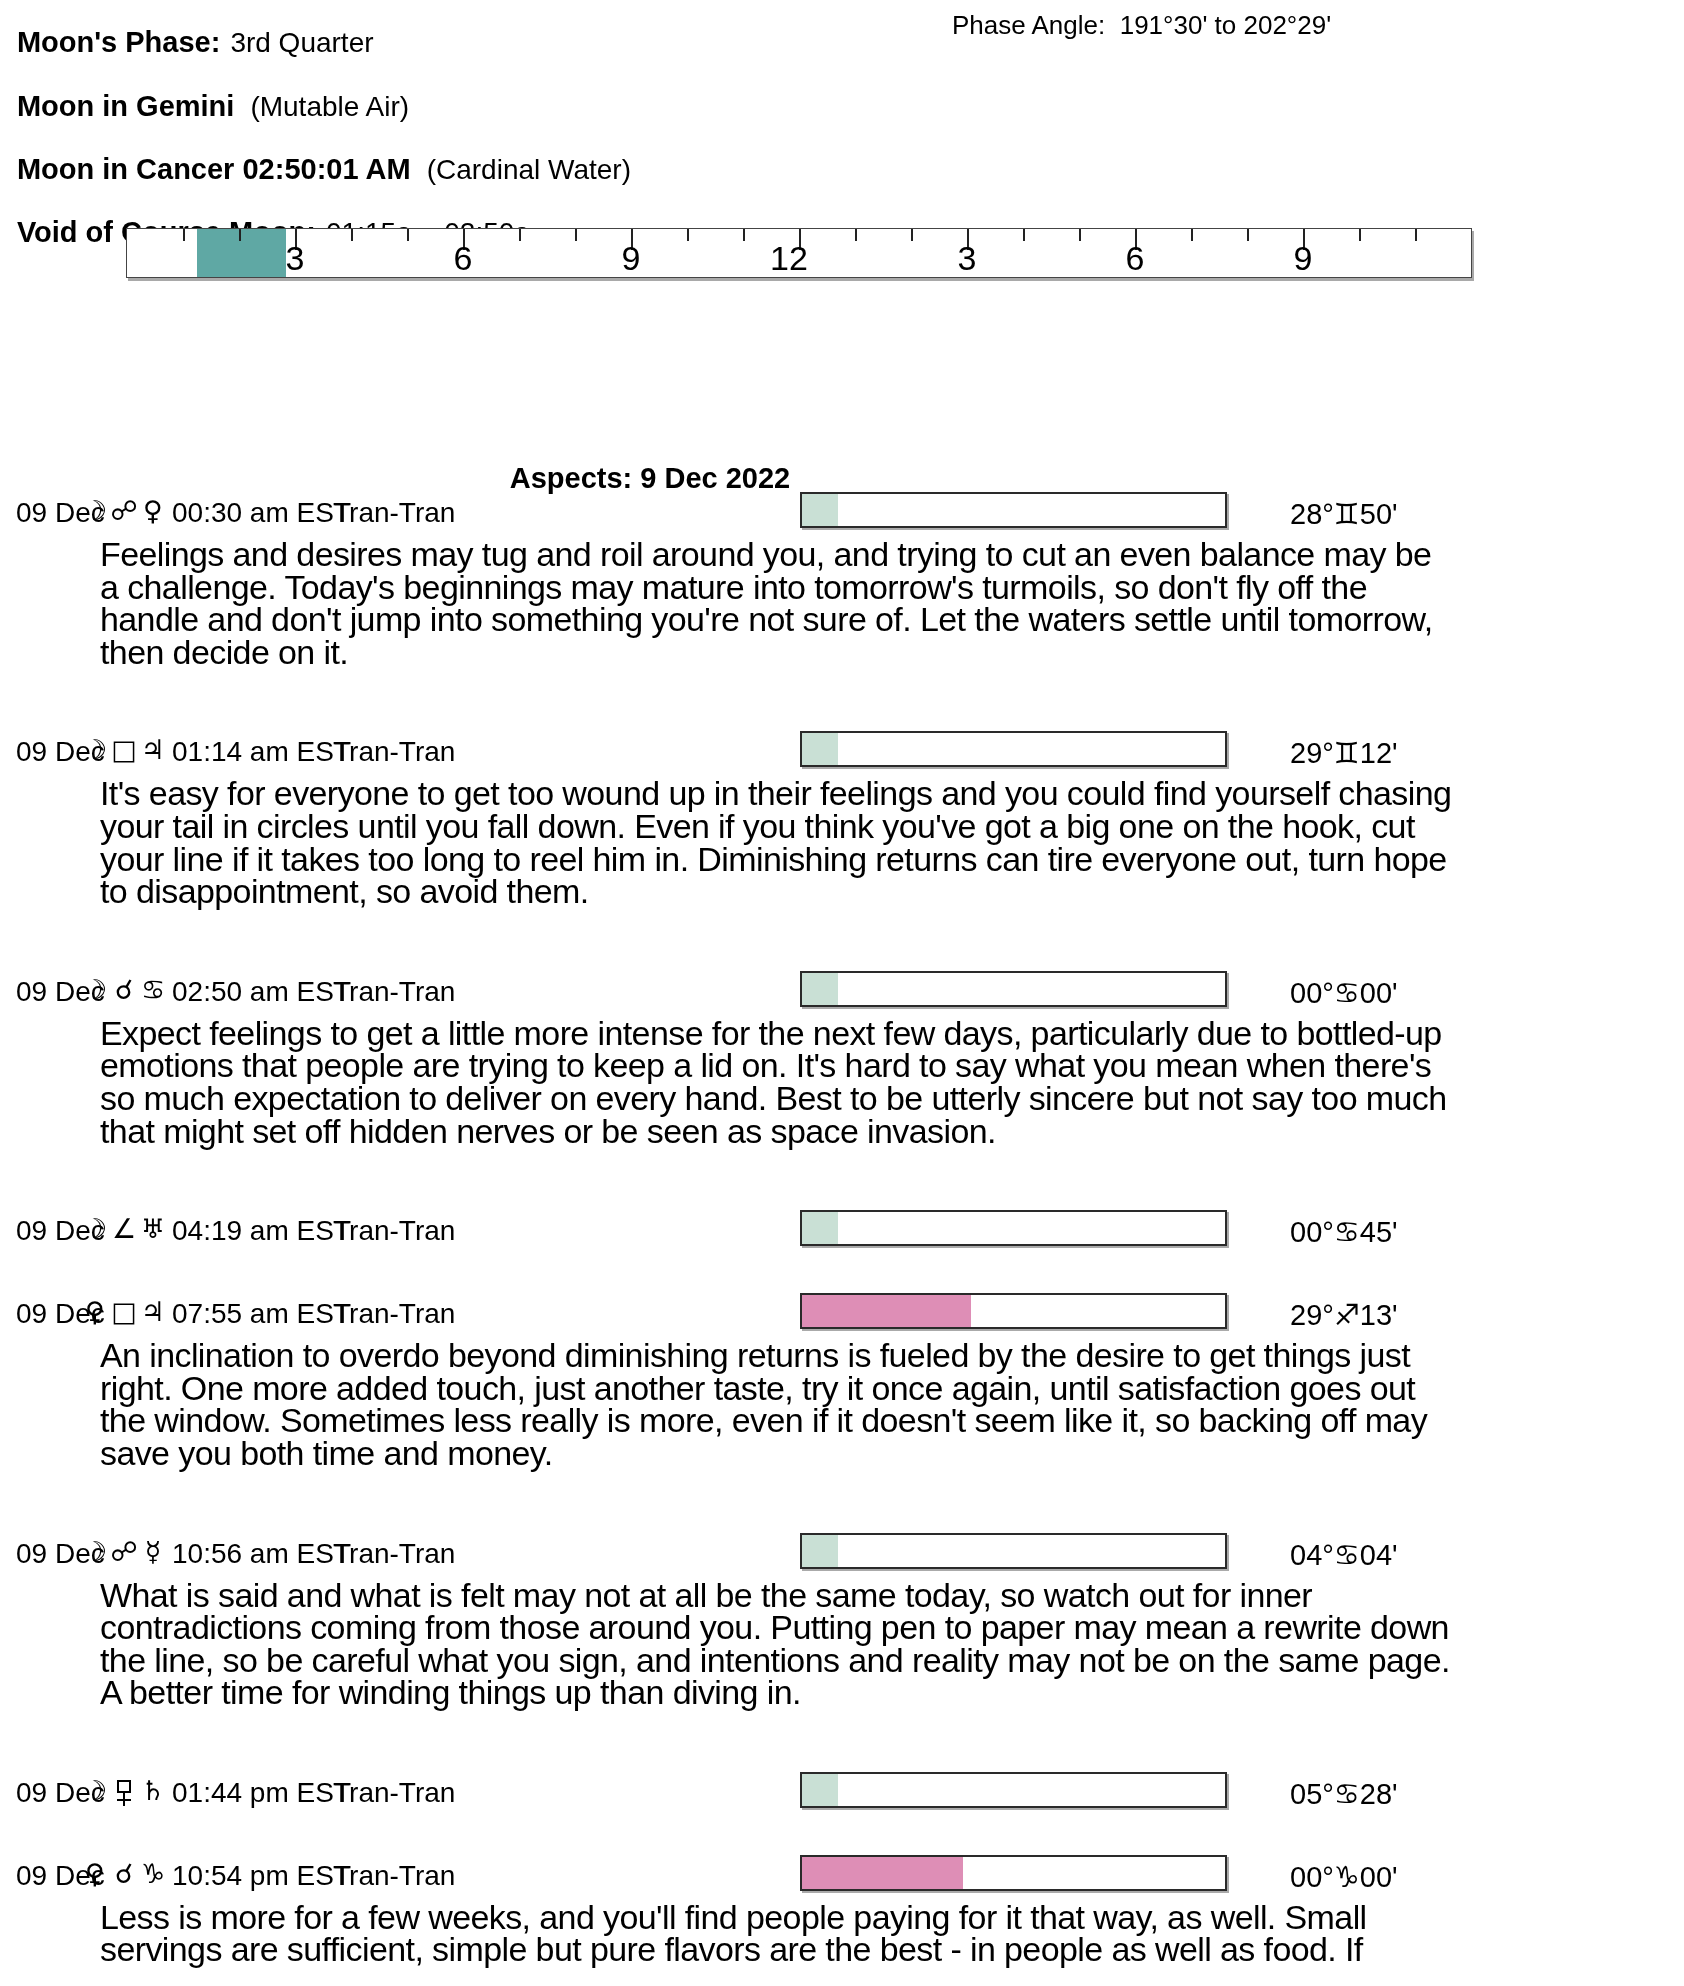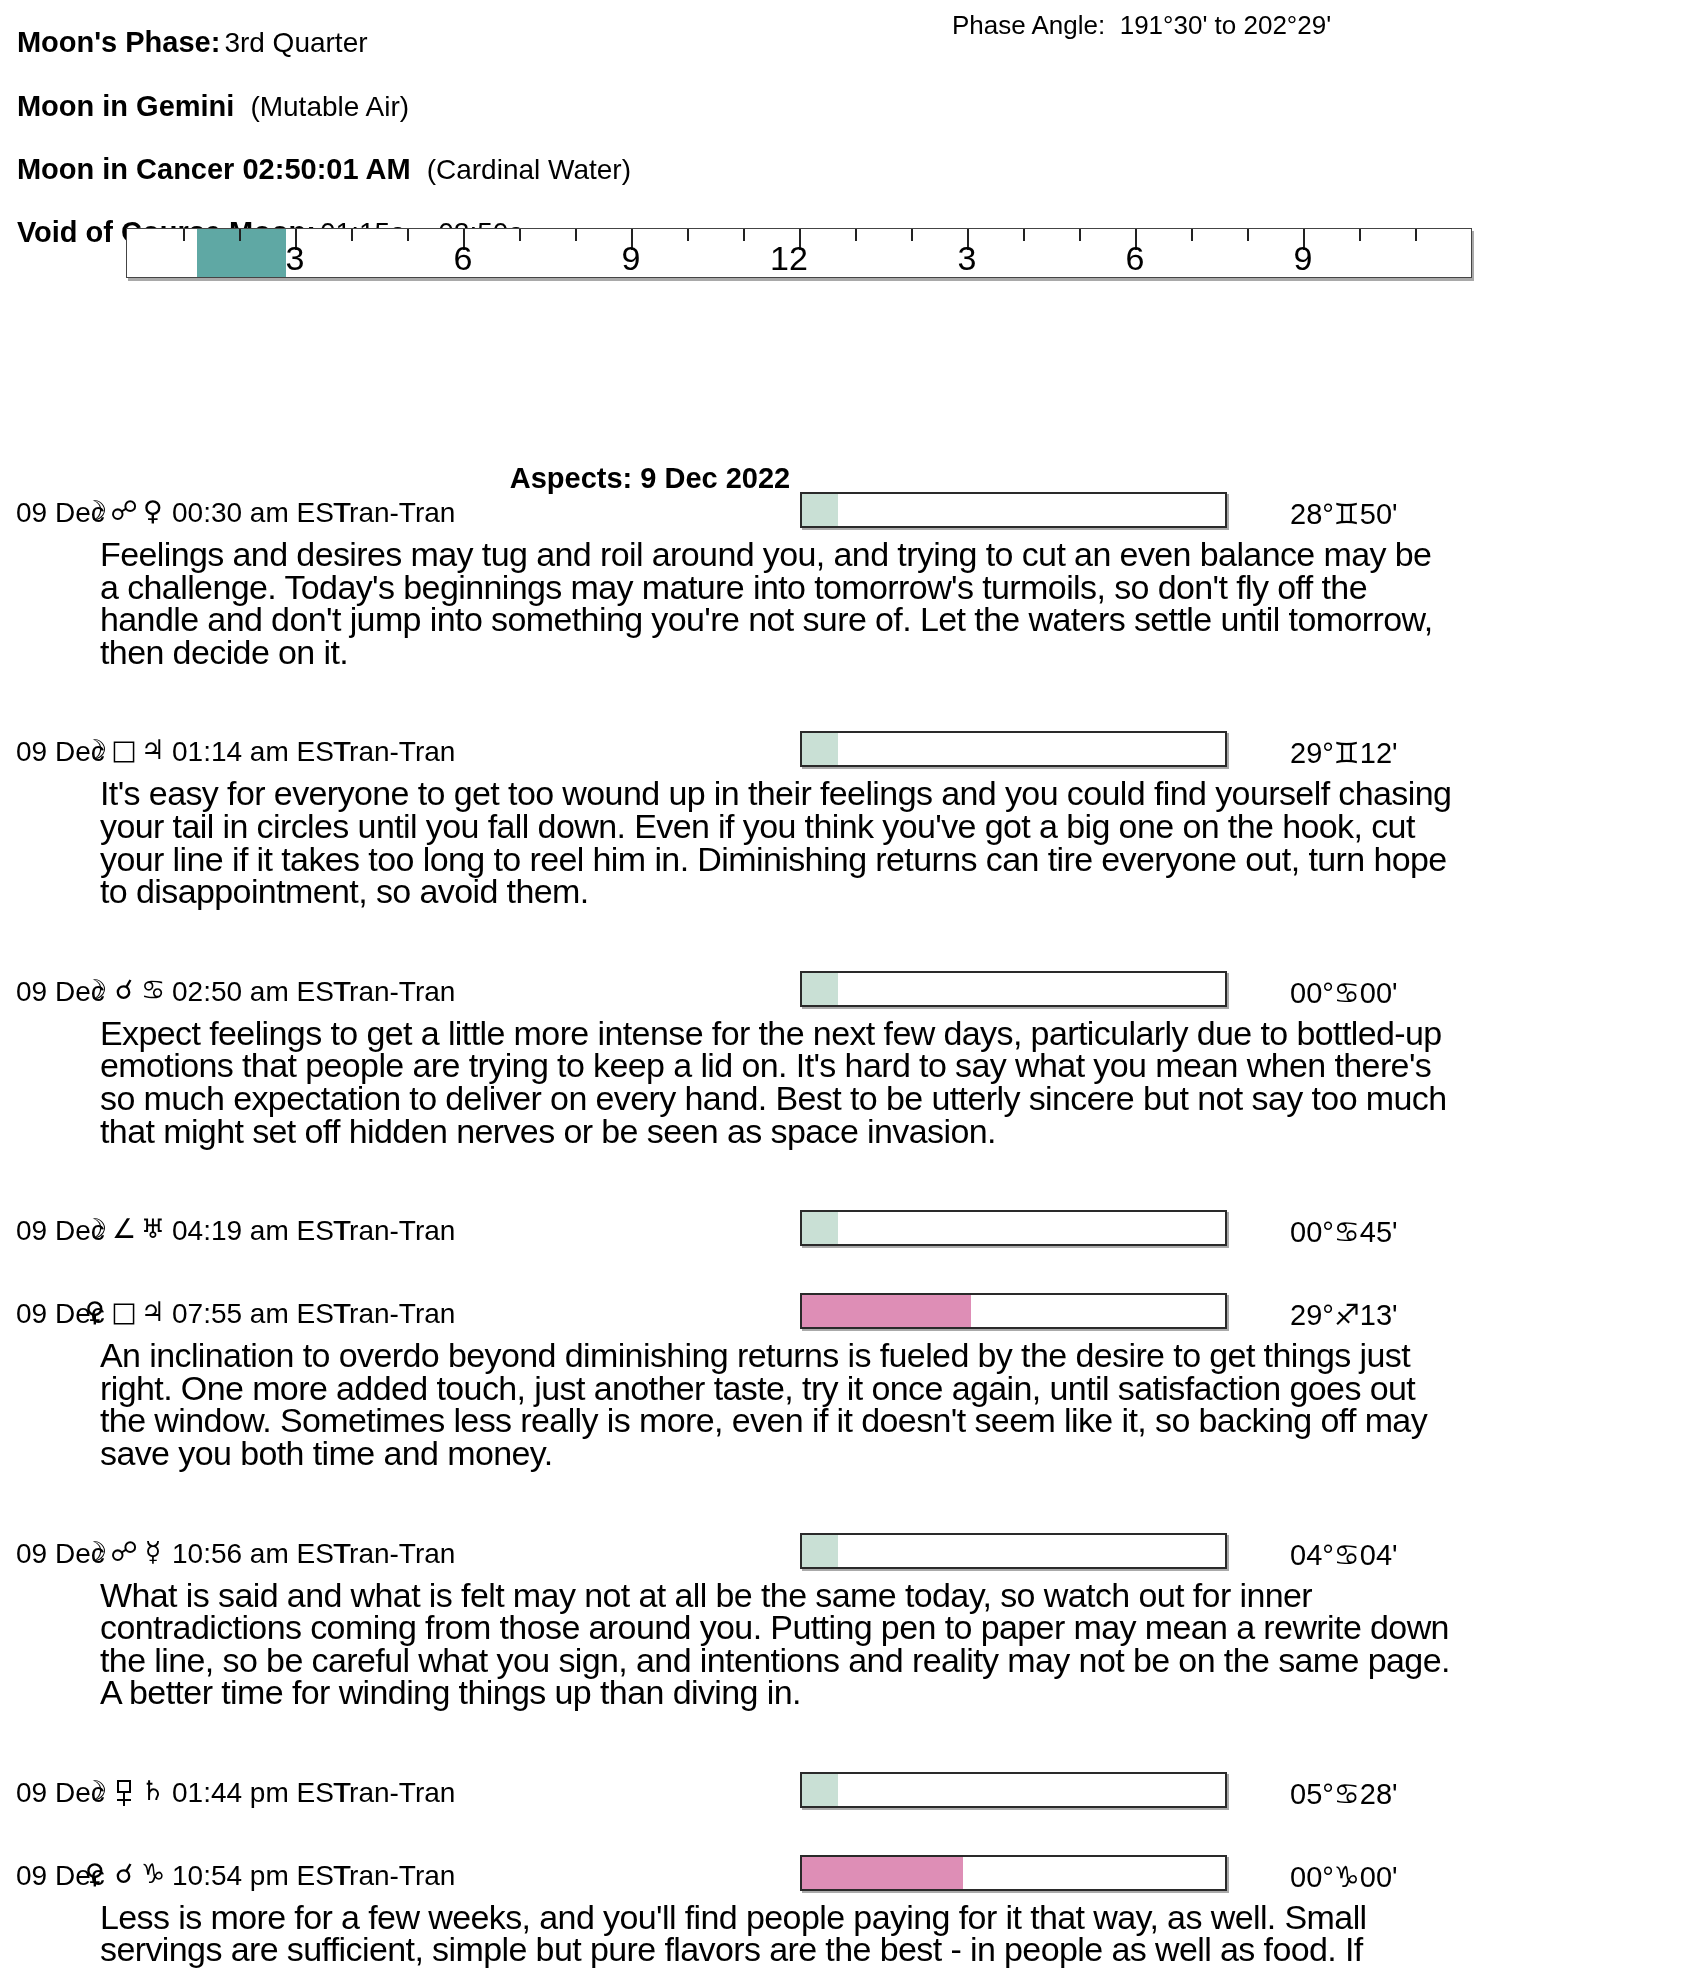--- a/index.html
+++ b/index.html
@@ -5,21 +5,21 @@
   * { margin:0; padding:0; box-sizing:border-box; }
   html,body { background:#ffffff; }
   body {
     width:1684px; height:1986px; position:relative; overflow:hidden;
     color:#000; font-family:"Liberation Sans","DejaVu Sans",sans-serif;
   }
   .abs { position:absolute; }
   .hline { position:absolute; left:8px; white-space:pre; }
   .lbl-b { font-weight:bold; font-size:29px; }
   .lbl-r { font-size:28px; }
-  .gap-s { margin-left:4px; }
+  .gap-s { margin-left:10px; }
   .gap-m { margin-left:16px; }
 
   
   .ruler {
     position:absolute; left:126px; top:228px; width:1346px; height:50px;
     border:1px solid #444; background:#fff; box-shadow:2px 3px 0 #a9a9a9;
   }
   .voc-fill { position:absolute; top:0; height:48px; }
   .tick { position:absolute; top:0; width:2px; height:12px; background:#222; }
   .tick.major { height:21px; }

